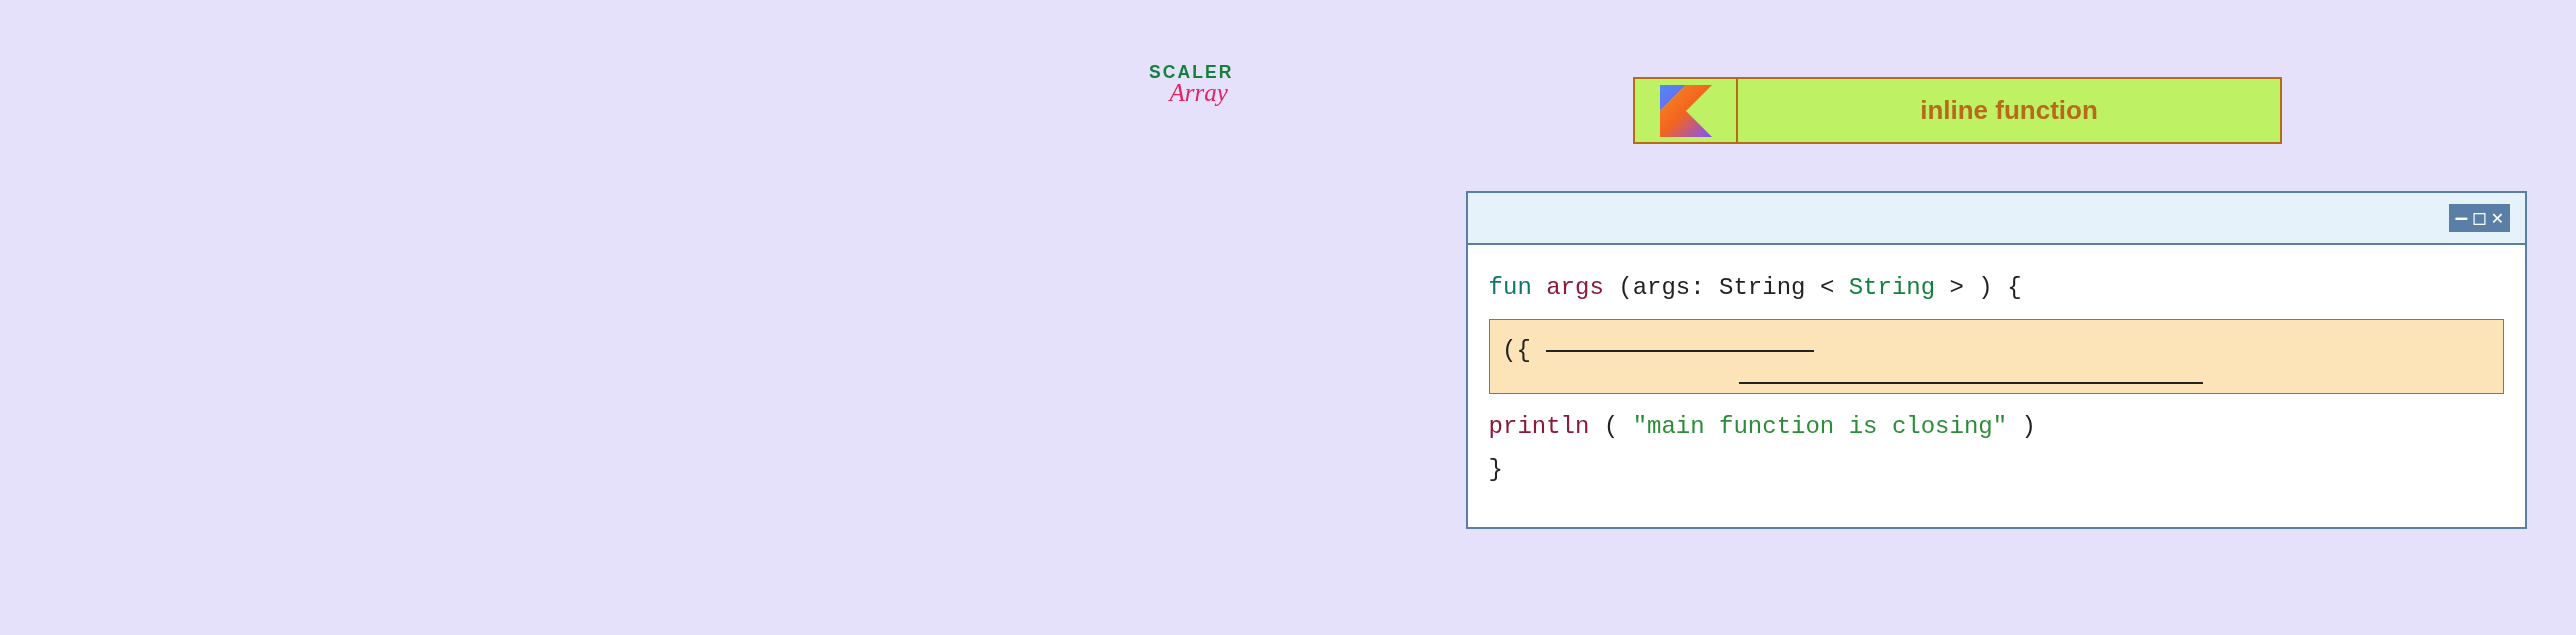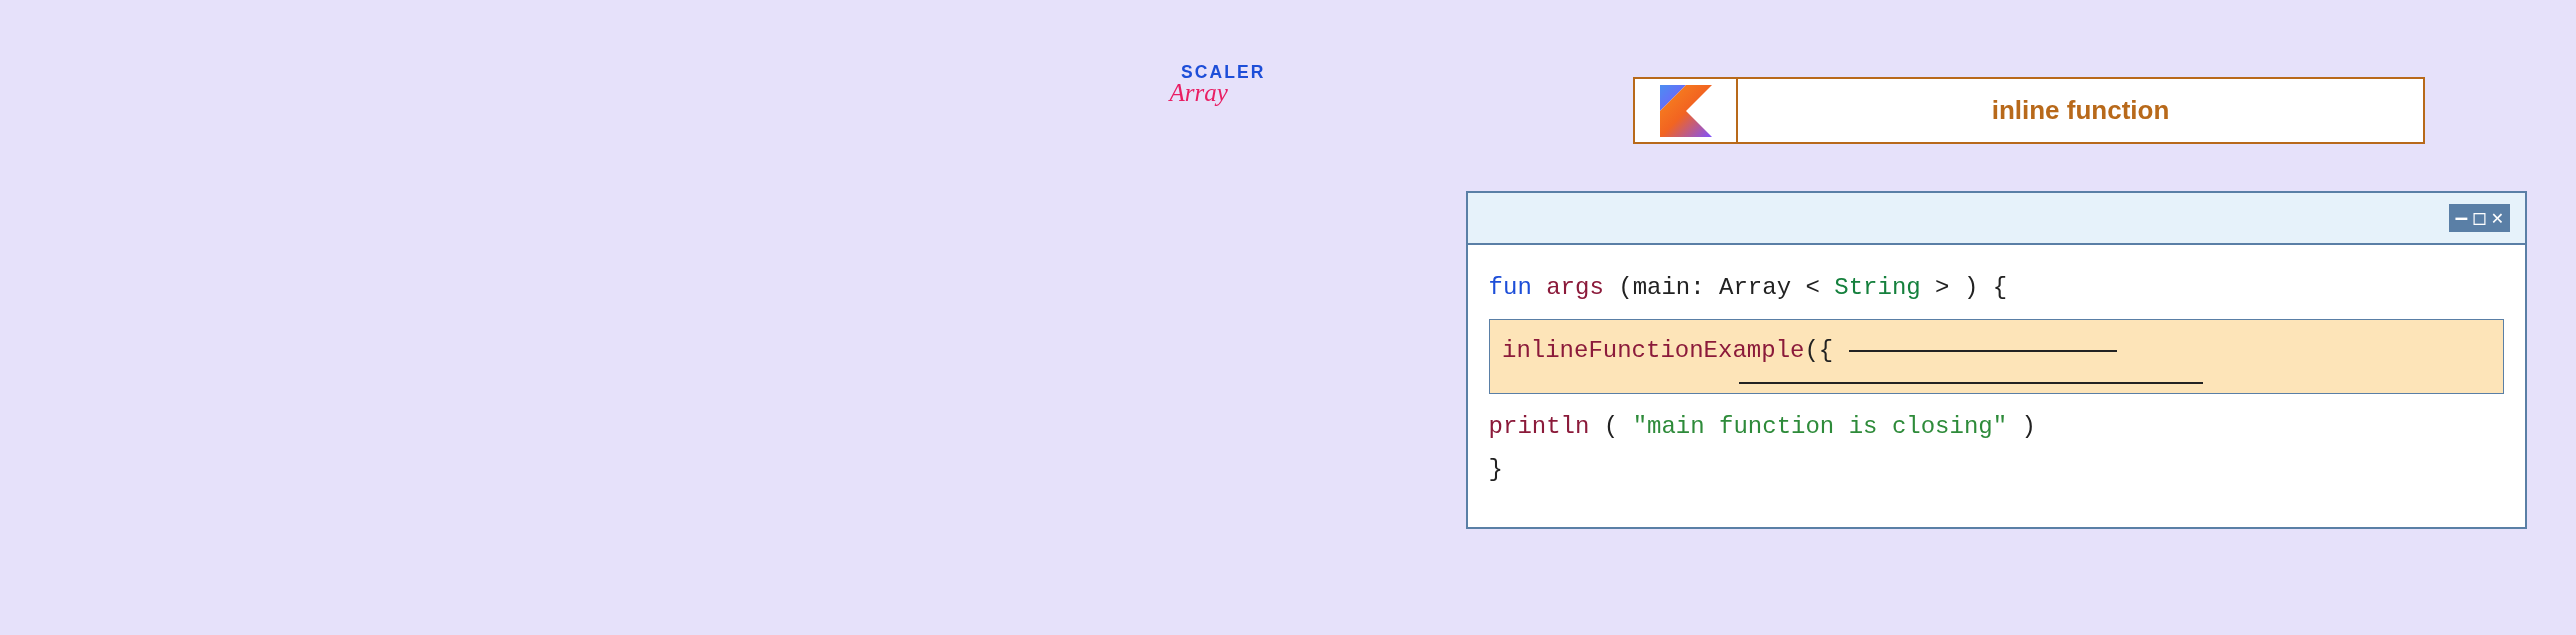--- a/index.html
+++ b/index.html
@@ -16,40 +16,39 @@
     left: 1149px;
     display: flex;
     flex-direction: column;
     align-items: flex-start;
   }
   .logo-main {
     font-family: Arial, sans-serif;
     font-weight: 900;
     font-size: 17.5px;
     letter-spacing: 2.1px;
-    color: #1d4ed8;
-    margin-left: 32px;
+    color: #15803d;
   }
   .logo-sub {
     font-family: 'Brush Script MT', cursive;
     font-size: 25px;
     color: #e91e63;
     margin-top: -4.1px;
     margin-left: 20.6px;
     font-style: italic;
   }
   .title-box {
     position: absolute;
     top: 77px;
     left: 1633px;
     display: flex;
     border: 2.6px solid #b8691a;
-    background: #ffffff;
+    background: #bef264;
     height: 67px;
-    width: 792px;
+    width: 649px;
   }
   .title-icon-cell {
     width: 103px;
     height: 100%;
     display: flex;
     align-items: center;
     justify-content: center;
     border-right: 2.6px solid #b8691a;
   }
   .title-icon {
@@ -121,21 +120,21 @@
     margin-top: 9.3px;
   }
   .dash-line {
     display: inline-block;
     width: 268px;
     height: 2.1px;
     background: #222;
     margin-left: 15.5px;
     vertical-align: middle;
   }
-  .kw { color: #1d4ed8; }
+  .kw { color: #0f766e; }
   .fn-name { color: #8b1a3a; }
   .type { color: #15803d; }
   .plain { color: #222; }
   .string { color: #2e8b3a; }
 </style>
 </head>
 <body>
 
 <div class="logo-area">
   <div class="logo-main">SCALER</div>
@@ -171,30 +170,29 @@
       <span>—</span>
       <span>□</span>
       <span>✕</span>
     </div>
   </div>
   <div class="code-body">
     <div class="code-line">
       <span class="kw">fun</span>
       <span class="plain"> </span>
       <span class="fn-name">args</span>
-      <span class="plain">(main: Array</span>
+      <span class="plain">(args: String</span>
       <span class="plain">&lt;</span>
       <span class="type">String</span>
       <span class="plain">&gt;</span>
       <span class="plain">) {</span>
     </div>
 
     <div class="highlight-box">
       <div class="highlight-line1">
-        <span class="fn-name">inlineFunctionExample</span>
         <span class="plain">({</span>
         <span class="dash-line"></span>
       </div>
       <div class="highlight-line2"></div>
     </div>
 
     <div class="code-line">
       <span class="fn-name">println</span>
       <span class="plain">(</span>
       <span class="string">"main function is closing"</span>

